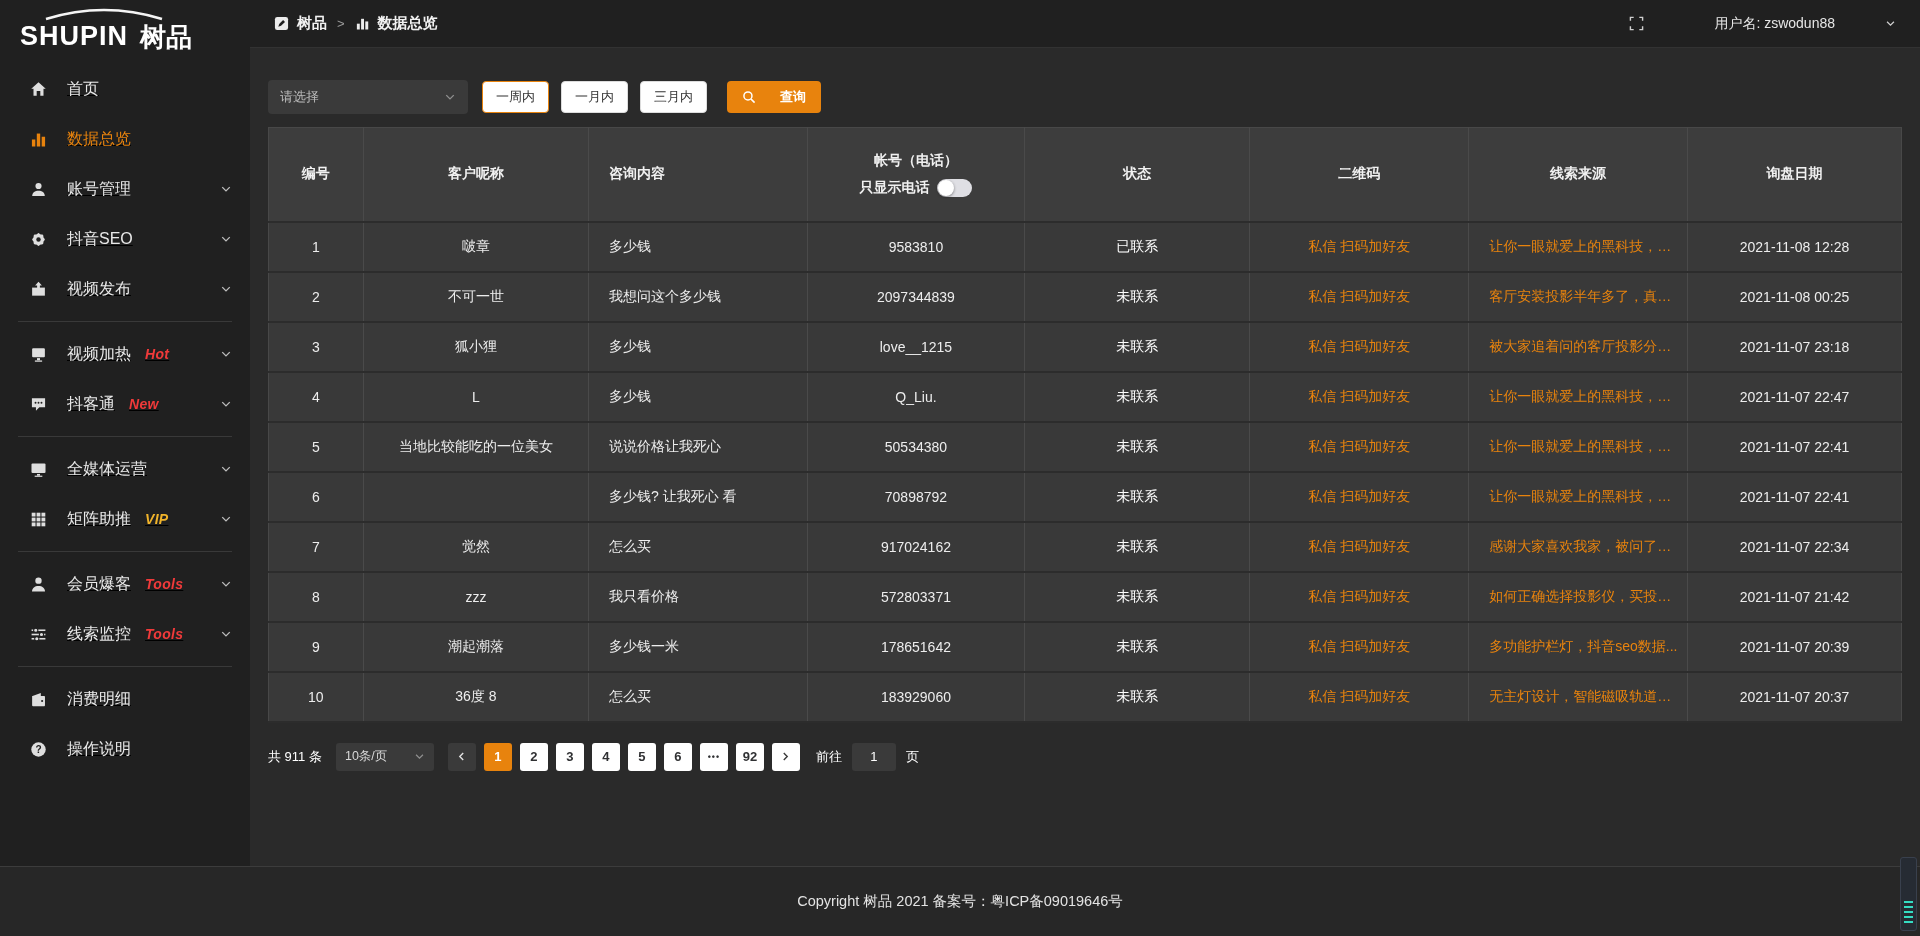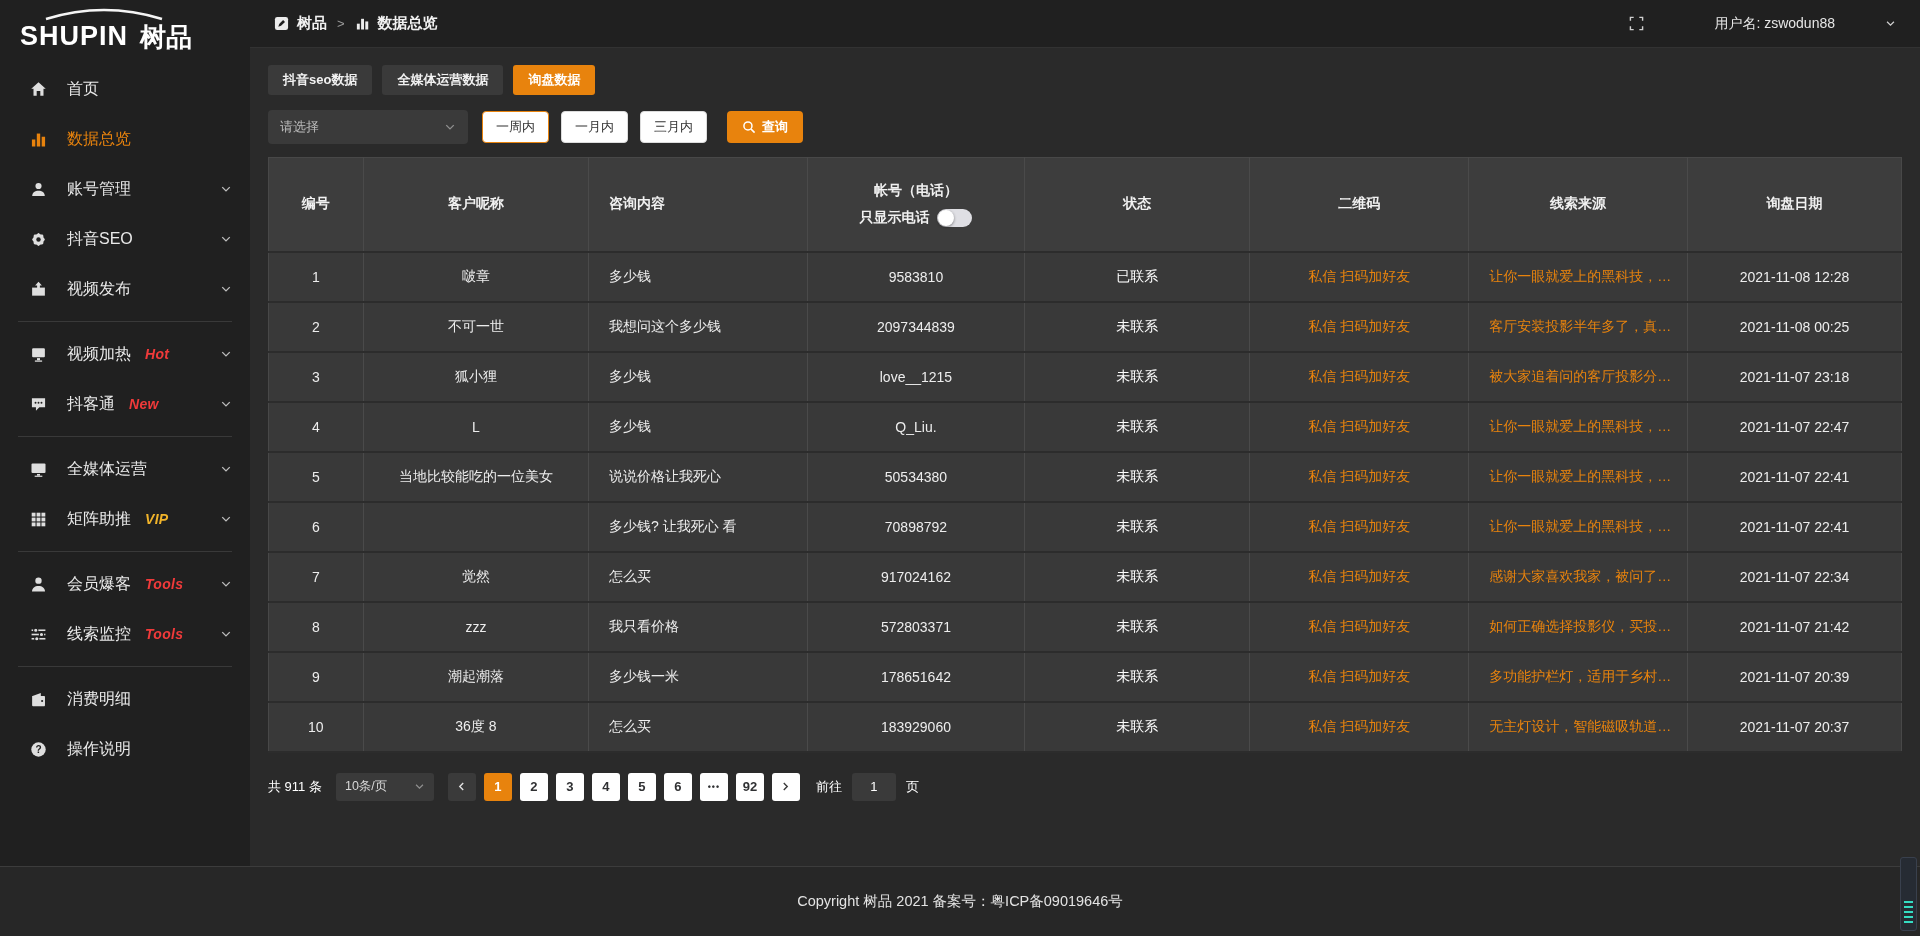--- a/index.html
+++ b/index.html
@@ -7,21 +7,21 @@
   body {
     width:1920px; height:936px; overflow:hidden;
     background:#2a2a2a;
     font-family:"Liberation Sans","DejaVu Sans",sans-serif;
     -webkit-font-smoothing:antialiased;
   }
   .app { width:1920px; height:936px; display:flex; flex-direction:column; position:relative; }
   .body { flex:1; display:flex; min-height:0; }
 
   
-  .sidebar { width:250px; flex-shrink:0; background:#202020; overflow:hidden; }
+  .sidebar { width:250px; flex-shrink:0; background:#202020; overflow:hidden;text-decoration:underline; }
   .logo { padding:8px 0 0 14px; height:56px; cursor:pointer; }
   .logo text { font-family:"Liberation Sans","DejaVu Sans",sans-serif; font-weight:bold; fill:#fff; }
   .side-nav { padding-top:8px; }
   .side-item { height:50px; display:flex; align-items:center; padding:0 18px 0 30px; color:#e9e9e9; font-size:16px; cursor:pointer; }
   .side-item.active { color:#e8830d; }
   .side-icon { width:17px; height:17px; margin-right:20px; color:#dedede; flex-shrink:0; }
   .side-item.active .side-icon { color:#e8830d; }
   .side-icon svg, .side-chevron svg, [data-icon] svg { width:100%; height:100%; display:block; }
   .side-label { white-space:nowrap; }
   .side-badge { font-style:italic; font-weight:bold; font-size:14px; margin-left:14px; letter-spacing:.3px; }
@@ -45,21 +45,21 @@
   .tabs-row { display:flex; gap:10px; }
   .tab { height:30px; padding:0 15px; display:flex; align-items:center; background:#3a3a3a; color:#f2f2f2; font-size:13px; font-weight:bold; border-radius:3px; cursor:pointer; }
   .tab.active { background:#e8830d; color:#fff; }
 
   .filter-row { margin-top:15px; display:flex; align-items:center; }
   .select { width:200px; height:34px; background:#3a3a3a; border-radius:4px; padding:0 12px; display:flex; align-items:center; justify-content:space-between; color:#bdbdbd; font-size:13px; cursor:pointer; }
   .select .chev { width:12px; height:12px; color:#8f8f8f; }
   .range-btns { display:flex; gap:12px; margin-left:14px; }
   .range-btn { height:32px; min-width:66px; padding:0 13px; background:#fff; border:1px solid #dcdcdc; border-radius:4px; color:#333; font-size:13px; display:flex; align-items:center; justify-content:center; cursor:pointer; font-family:inherit; }
   .range-btn.active { border:1px solid #e8830d;text-align:right; }
-  .search-btn { margin-left:20px; height:32px; padding:0 15px; background:#e8830d; border:none; border-radius:4px; color:#fff; font-size:13px; font-weight:bold; display:flex; align-items:center; gap:6px; cursor:pointer; font-family:inherit; }
+  .search-btn { margin-left:20px; height:32px; padding:0 15px; background:#e8830d; border:none; border-radius:4px; color:#fff; font-size:13px; font-weight:bold; display:flex; align-items:center; gap:24px; cursor:pointer; font-family:inherit; }
   .search-btn .sicon { width:14px; height:14px; }
 
   
   table.grid { margin-top:13px; width:100%; border-collapse:collapse; table-layout:fixed; background:#393939; border:1px solid #484848; border-bottom:none; }
   .grid th { background:#3d3d3d; height:94px; font-weight:bold; font-size:14px; color:#f1f1f1; border-right:1px solid #4a4a4a; border-bottom:2px solid #2c2c2c; text-align:center; padding:0 6px; }
   .grid td { height:50px; font-size:14px; color:#ededed; text-align:center; border-right:1px solid #4a4a4a; border-bottom:2px solid #2c2c2c; padding:0 6px; white-space:nowrap; overflow:hidden; text-overflow:ellipsis; }
   .grid th:last-child, .grid td:last-child { border-right:none; }
   .grid th.al, .grid td.al { text-align:left; padding-left:20px; }
   .grid td.link { color:#e8830d; cursor:pointer; }
   .grid td.st-un { color:#ffffff;font-family:Liberation Serif, serif; }
@@ -361,25 +361,20 @@
           <span class="user-chevron" data-icon="chevron-down-icon">
               <svg viewBox="0 0 16 16">
                 <path d="M3 5.5l5 5 5-5" fill="none" stroke="currentColor" stroke-width="1.8"></path>
               </svg>
             </span>
         </div>
       </header>
 
       <div class="content">
 
-        <div class="tabs-row" id="tabs-row">
-            <div class="tab">抖音seo数据</div>
-            <div class="tab">全媒体运营数据</div>
-            <div class="tab active">询盘数据</div>
-          </div>
 
         <div class="filter-row">
           <div class="select">
             <span>请选择</span>
             <span class="chev" data-icon="chevron-down-icon">
                 <svg viewBox="0 0 16 16">
                   <path d="M3 5.5l5 5 5-5" fill="none" stroke="currentColor" stroke-width="1.8"></path>
                 </svg>
               </span>
           </div>
@@ -511,21 +506,21 @@
                 <td class="al link">如何正确选择投影仪，买投影...</td>
                 <td>2021-11-07 21:42</td>
               </tr>
               <tr>
                 <td>9</td>
                 <td>潮起潮落</td>
                 <td class="al">多少钱一米</td>
                 <td>178651642</td>
                 <td class="st-un">未联系</td>
                 <td class="link">私信 扫码加好友</td>
-                <td class="al link">多功能护栏灯，适用于乡村文...</td>
+                <td class="al link">多功能护栏灯，抖音seo数据...</td>
                 <td>2021-11-07 20:39</td>
               </tr>
               <tr>
                 <td>10</td>
                 <td>36度 8</td>
                 <td class="al">怎么买</td>
                 <td>183929060</td>
                 <td class="st-un">未联系</td>
                 <td class="link">私信 扫码加好友</td>
                 <td class="al link">无主灯设计，智能磁吸轨道灯...</td>

